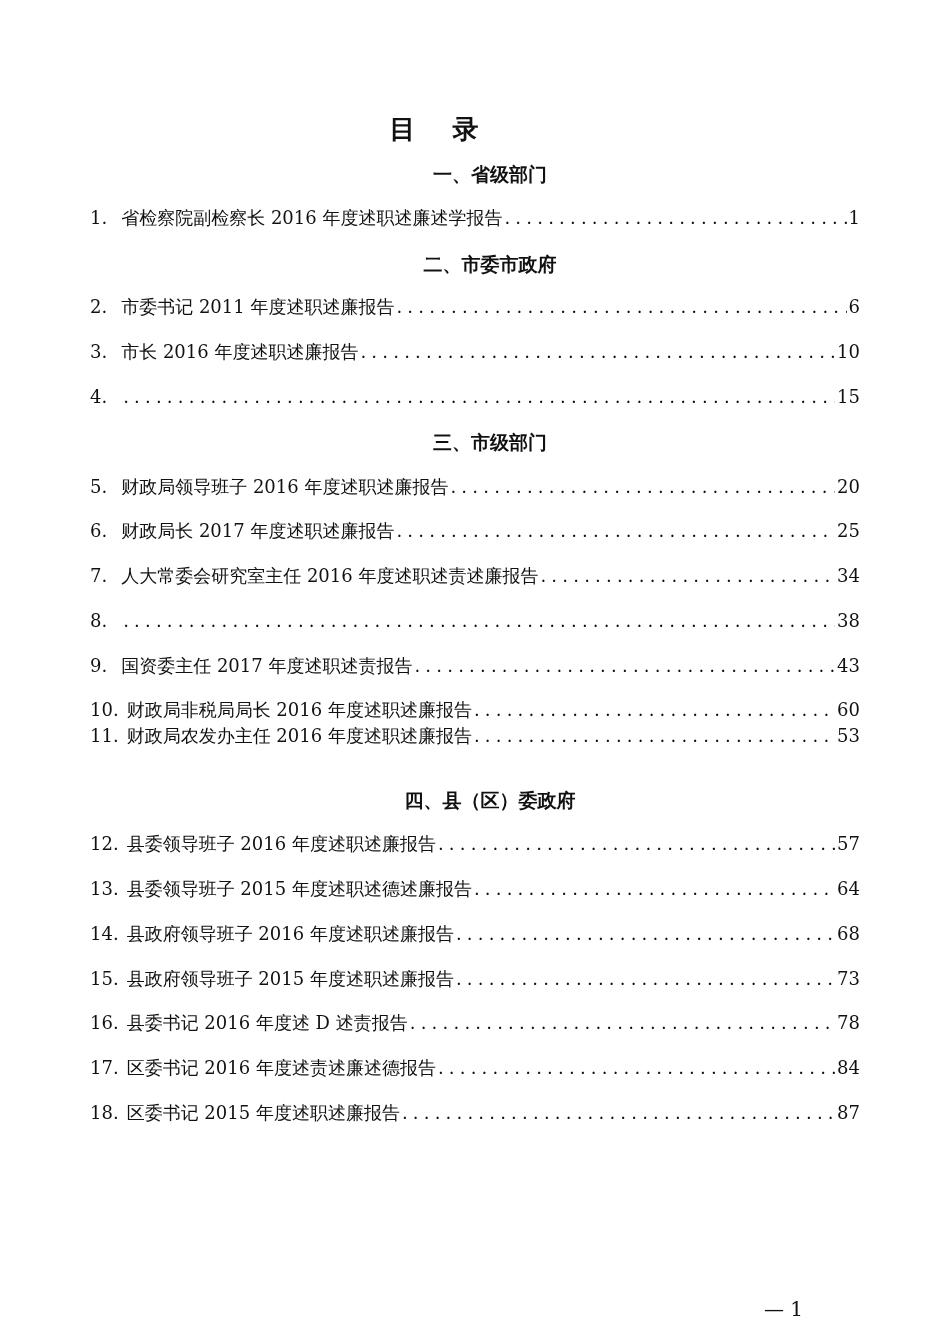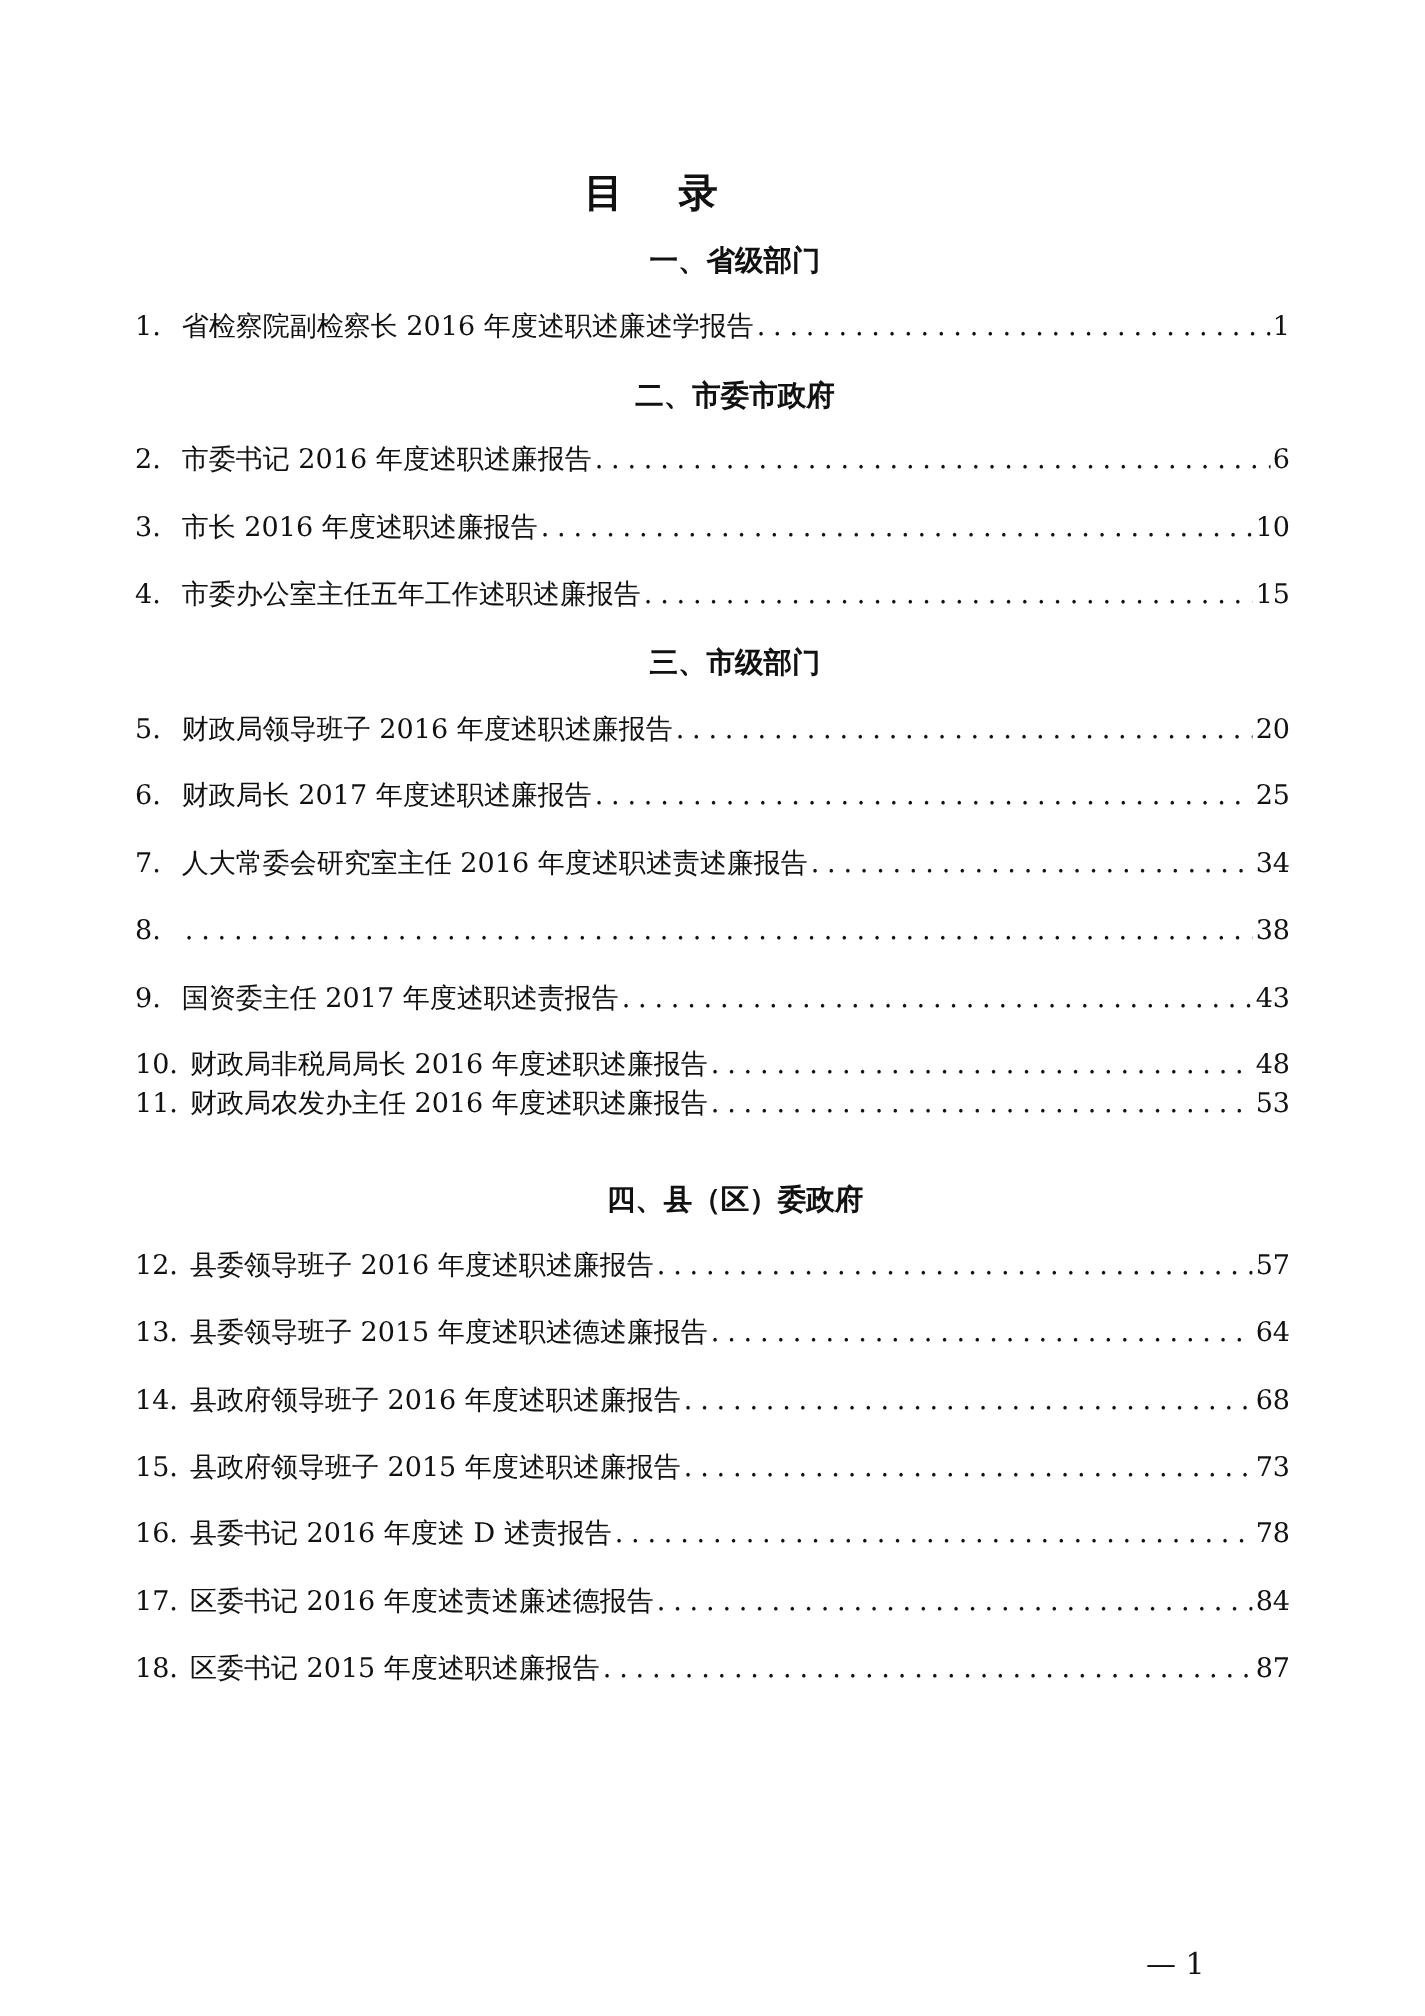--- a/index.html
+++ b/index.html
@@ -30,35 +30,34 @@
     <span style="width:14px"></span>
   <span class="text">省检察院副检察长 2016 年度述职述廉述学报告</span>
   <span class="dots">..........................................................................................</span>
   <span class="page">1</span>
 </div>
 
 <div class="section" style="top:250px">二、市委市政府</div>
 <div class="entry" style="top:293px">
   <span class="num">2.</span>
     <span style="width:14px"></span>
-  <span class="text">市委书记 2016 年度述职述廉报告</span>
+  <span class="text">市委书记 2011 年度述职述廉报告</span>
   <span class="dots">..........................................................................................</span>
   <span class="page">6</span>
 </div>
 <div class="entry" style="top:338px">
   <span class="num">3.</span>
     <span style="width:14px"></span>
   <span class="text">市长 2016 年度述职述廉报告</span>
   <span class="dots">..........................................................................................</span>
   <span class="page">10</span>
 </div>
 <div class="entry" style="top:383px">
   <span class="num">4.</span>
     <span style="width:14px"></span>
-  <span class="text">市委办公室主任五年工作述职述廉报告</span>
   <span class="dots">..........................................................................................</span>
   <span class="page">15</span>
 </div>
 
 <div class="section" style="top:428px">三、市级部门</div>
 <div class="entry" style="top:473px">
   <span class="num">5.</span>
     <span style="width:14px"></span>
   <span class="text">财政局领导班子 2016 年度述职述廉报告</span>
   <span class="dots">..........................................................................................</span>
@@ -89,21 +88,21 @@
     <span style="width:14px"></span>
   <span class="text">国资委主任 2017 年度述职述责报告</span>
   <span class="dots">..........................................................................................</span>
   <span class="page">43</span>
 </div>
 <div class="entry" style="top:696px">
   <span class="num">10.</span>
     <span style="width:8px"></span>
   <span class="text">财政局非税局局长 2016 年度述职述廉报告</span>
   <span class="dots">..........................................................................................</span>
-  <span class="page">48</span>
+  <span class="page">60</span>
 </div>
 <div class="entry" style="top:722px">
   <span class="num">11.</span>
     <span style="width:8px"></span>
   <span class="text">财政局农发办主任 2016 年度述职述廉报告</span>
   <span class="dots">..........................................................................................</span>
   <span class="page">53</span>
 </div>
 
 <div class="section" style="top:786px">四、县（区）委政府</div>

